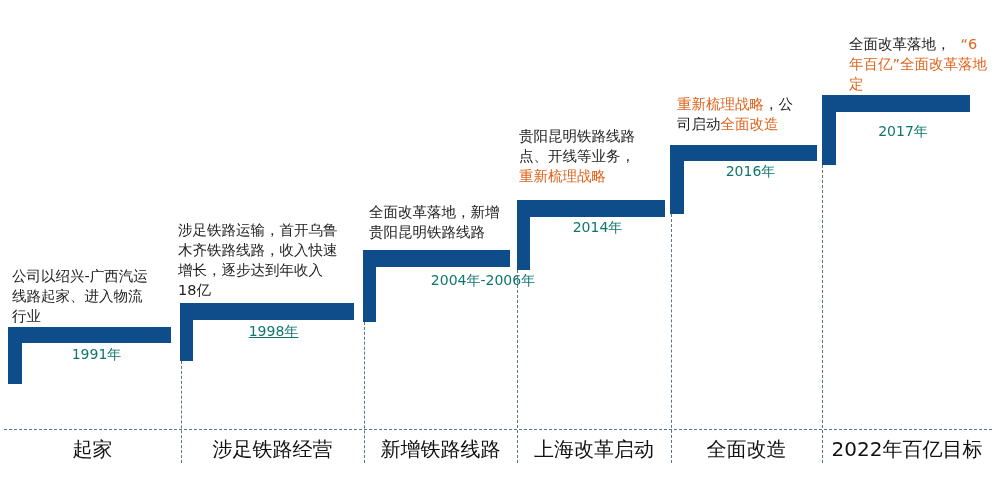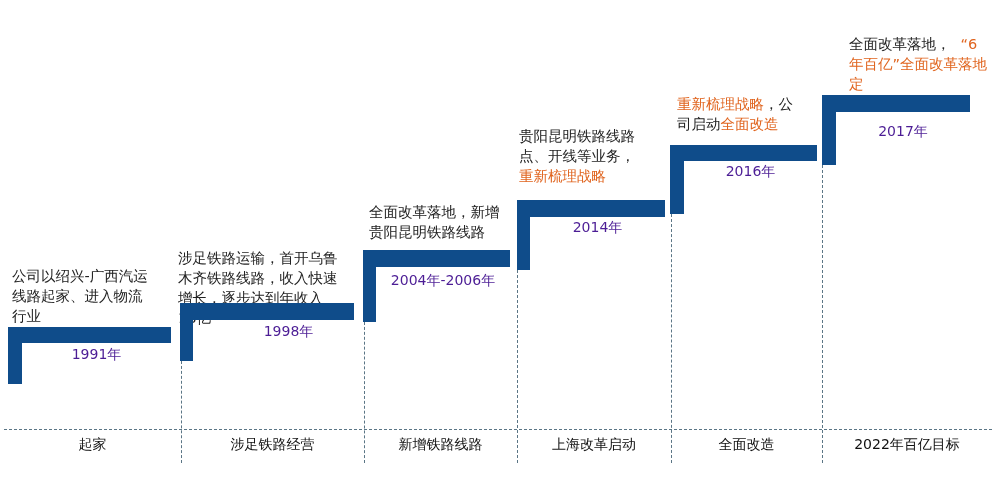--- a/index.html
+++ b/index.html
@@ -3,57 +3,57 @@
 <meta charset="utf-8">
 <style>
   html, body { margin:0; padding:0; background:#ffffff; }
   body { width:996px; height:500px; position:relative; overflow:hidden;
          font-family:"DejaVu Sans","Liberation Sans",sans-serif; color:#1a1a1a; }
   .bar { position:absolute; background:#0f4c8a; }
   .vdash { position:absolute; width:0; border-left:1px dashed #5a7585; }
   .hdash { position:absolute; height:0; border-top:1px dashed #5a7585; left:4px; width:988px; top:429px; }
   .desc { position:absolute; font-size:14.5px; line-height:20px; color:#222; }
   .desc .hl { color:#e0641e; }
-  .year { position:absolute; font-size:14px; color:#4c1d95; text-align:center; }
-  .phase { position:absolute; top:436px; font-size:14px; color:#111; text-align:center; font-weight:500; }
+  .year { position:absolute; font-size:14px; color:#0f766e; text-align:center; }
+  .phase { position:absolute; top:436px; font-size:20px; color:#111; text-align:center; font-weight:500; }
 </style>
 </head>
 <body>
 
 <div>
   <div class="desc" style="left:12px;top:266px;">
     <div>公司以绍兴-广西汽运</div>
     <div>线路起家、进入物流</div>
     <div>行业</div>
   </div>
   <div class="bar" style="left:8px;top:327px;width:163px;height:16px;"></div>
   <div class="bar" style="left:8px;top:327px;width:14px;height:57px;"></div>
   <div class="year" style="left:22px;top:346px;width:149px;">1991年</div>
 </div>
 
 <div>
-  <div class="desc" style="left:178px;top:220px;margin-top:28px;">
+  <div class="desc" style="left:178px;top:220px;">
     <div>涉足铁路运输，首开乌鲁</div>
     <div>木齐铁路线路，收入快速</div>
     <div>增长，逐步达到年收入</div>
     <div>18亿</div>
   </div>
   <div class="bar" style="left:180px;top:303px;width:174px;height:17px;"></div>
   <div class="bar" style="left:180px;top:303px;width:13px;height:58px;"></div>
-  <div class="year" style="left:208px;top:323px;width:161px;">1998年</div>
+  <div class="year" style="left:193px;top:323px;width:161px;text-decoration:underline;">1998年</div>
 </div>
 
 <div>
   <div class="desc" style="left:369px;top:202px;">
     <div>全面改革落地，新增</div>
     <div>贵阳昆明铁路线路</div>
   </div>
   <div class="bar" style="left:363px;top:250px;width:147px;height:17px;"></div>
   <div class="bar" style="left:363px;top:250px;width:13px;height:72px;"></div>
-  <div class="year" style="left:376px;top:272px;width:134px;">2004年-2006年</div>
+  <div class="year" style="left:376px;top:272px;width:134px;padding-left:40px;">2004年-2006年</div>
 </div>
 
 <div>
   <div class="desc" style="left:519px;top:126px;">
     <div>贵阳昆明铁路线路</div>
     <div>点、开线等业务，</div>
     <div class="hl">重新梳理战略</div>
   </div>
   <div class="bar" style="left:517px;top:200px;width:148px;height:17px;"></div>
   <div class="bar" style="left:517px;top:200px;width:13px;height:70px;"></div>

